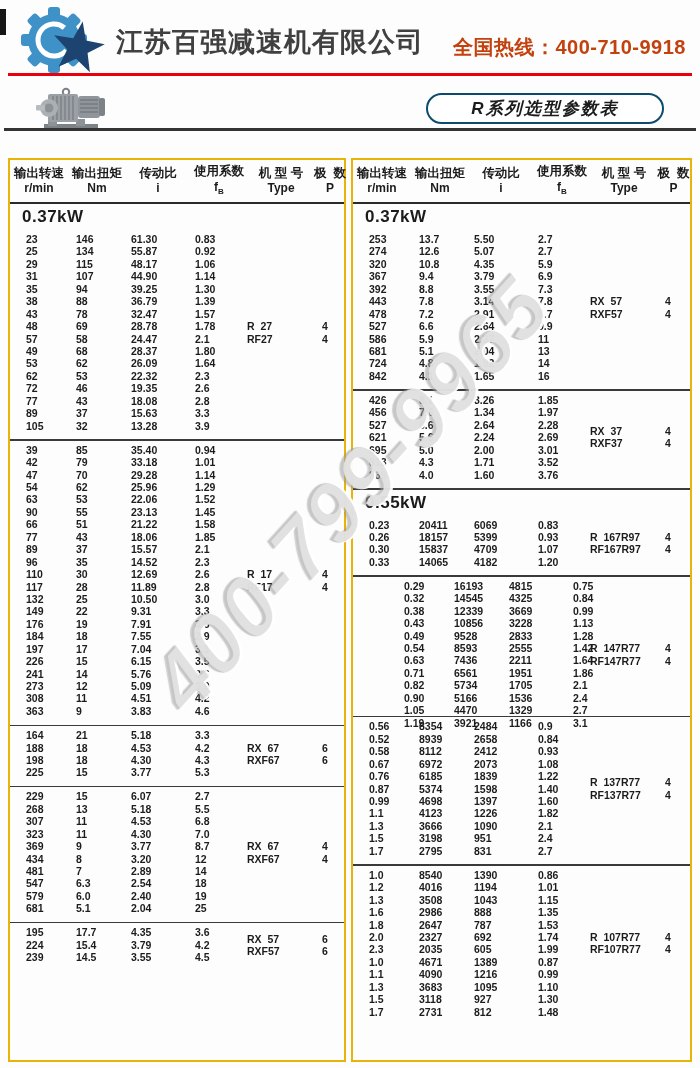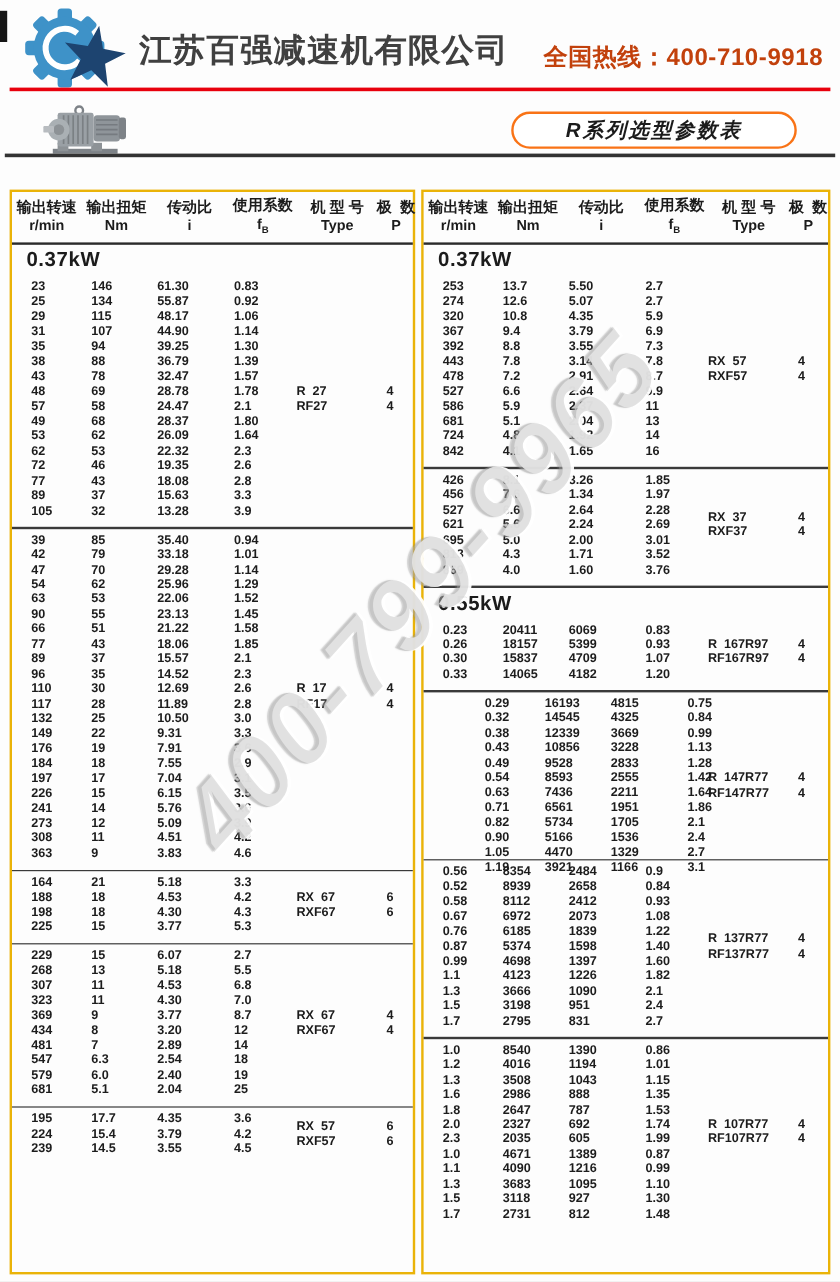--- a/index.html
+++ b/index.html
@@ -5,21 +5,21 @@
   html,body{margin:0;padding:0;background:#e9e9e9;}
   .page{position:relative;width:700px;height:1068px;background:#fdfdfd;overflow:hidden;
         font-family:"Liberation Sans","DejaVu Sans",sans-serif;color:#1b1b1b;margin:0 auto;}
   
   .corner-mark{position:absolute;left:0;top:9px;width:6px;height:26px;background:#161616;}
   .logo{position:absolute;left:20px;top:4px;width:96px;height:76px;}
   .company{position:absolute;left:116px;top:24px;font-size:27px;font-weight:700;letter-spacing:1px;color:#404040;}
   .hotline{position:absolute;right:14px;top:34px;font-size:20px;font-weight:700;color:#c2410c;letter-spacing:.5px;margin-left:12px;}
   .red-rule{position:absolute;left:8px;top:73px;width:684px;height:3px;background:#e8000d;}
   .product-image{position:absolute;left:36px;top:84px;width:72px;height:46px;}
-  .badge{position:absolute;left:426px;top:93px;width:238px;height:31px;border:2px solid #f97316;border-radius:17px;
+  .badge{position:absolute;left:426px;top:93px;width:238px;height:31px;border:2px solid #0c4a6e;border-radius:17px;
          display:flex;align-items:center;justify-content:center;font-size:17px;font-weight:700;font-style:italic;
          letter-spacing:2px;box-sizing:border-box;background:#fff;}
   .dark-rule{position:absolute;left:4px;top:128px;width:692px;height:3px;background:#333;}
   
   .table-box{position:absolute;top:158px;border:2px solid #eab308;box-sizing:border-box;background:transparent;}
   .table-box.left{left:8px;width:338px;height:904px;}
   .table-box.right{left:351px;width:341px;height:904px;}
   .thead{display:grid;grid-template-columns:58px 58px 64px 58px 66px 1fr;height:42px;
          border-bottom:2px solid #2b2b2b;align-items:center;}
   .hcell{text-align:center;line-height:1.25;}

